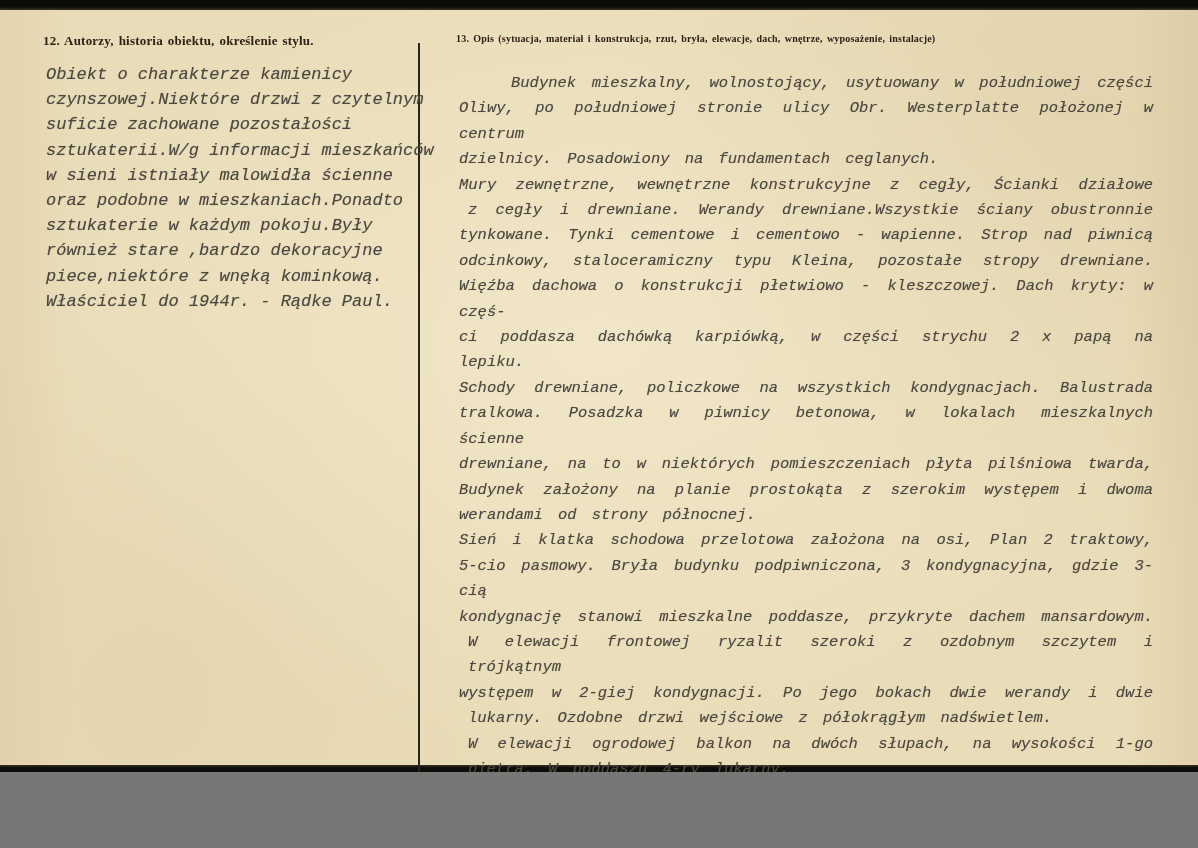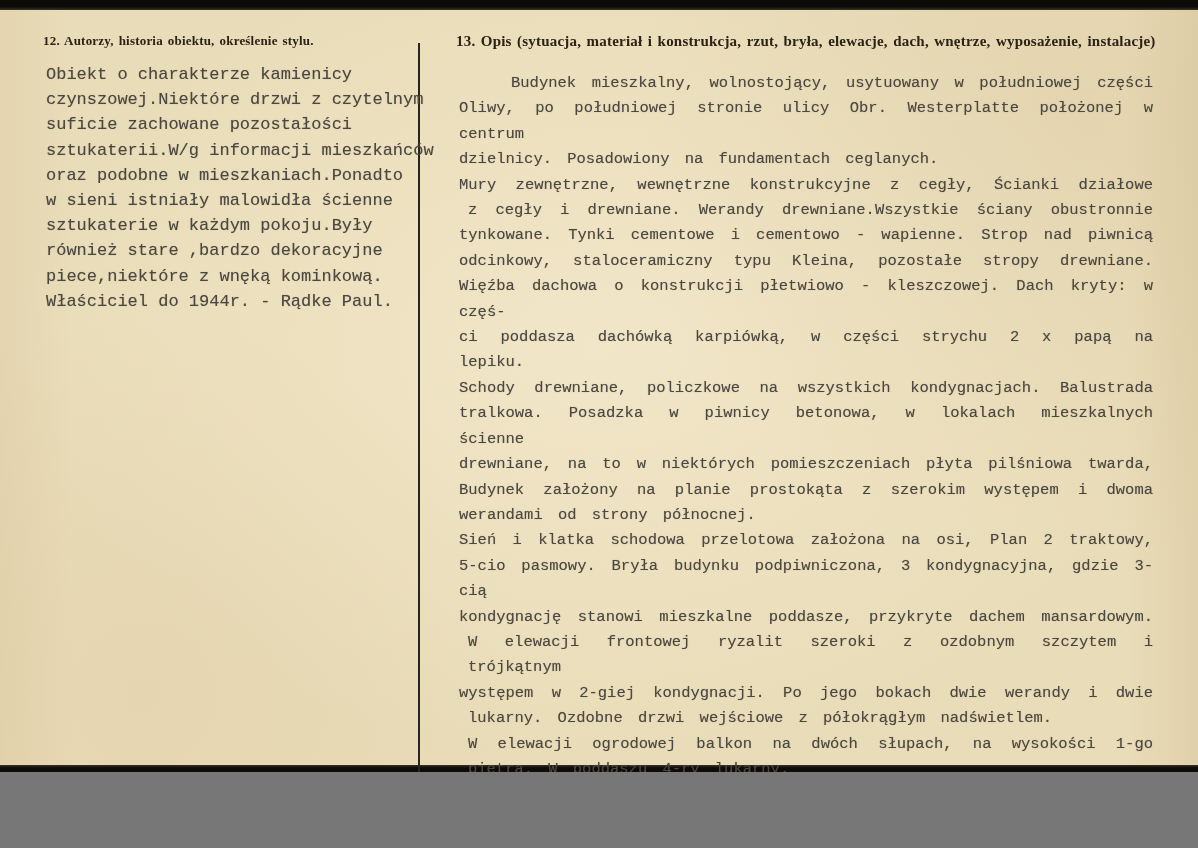--- a/index.html
+++ b/index.html
@@ -15,25 +15,25 @@
   }
   .edge{position:absolute;left:0;right:0;background:#14120e;}
   .edge.top{top:0;height:10px;background:linear-gradient(180deg,#0d0c09 70%,#3a3425);}
   .edge.bottom{bottom:0;height:7px;background:linear-gradient(0deg,#0d0c09 60%,#3a3425);}
   .divider{position:absolute;left:418px;top:43px;width:2px;height:788px;background:#26251f;}
   .heading{
     position:absolute;font-family:"Liberation Serif",serif;font-weight:bold;
     color:#2b2316;font-size:13px;letter-spacing:.2px;word-spacing:1.5px;white-space:nowrap;
   }
   .heading.h-left{left:43px;top:33px;}
-  .heading.h-right{left:456px;top:33px;font-size:15px;}
+  .heading.h-right{left:456px;top:33px;font-size:10px;}
   .col{position:absolute;color:#4b4841;text-shadow:0 0 1px rgba(70,64,52,.38);}
   .col-left{left:46px;top:62px;width:392px;font-size:17px;line-height:25.2px;}
   .col-right{left:459px;top:71px;width:694px;font-size:15.5px;line-height:25.4px;word-spacing:.38em;}
-  .tline{white-space:nowrap;}
+  .tline{white-space:nowrap;font-style:italic;}
   .col-right .tline.just{white-space:normal;text-align:justify;text-align-last:justify;}
   .ind-tab{padding-left:52px;}
   .ind-sm{padding-left:9px;}
   .squiggle{position:absolute;left:149px;top:778px;font-family:"DejaVu Sans",sans-serif;
     font-size:15px;color:#86795f;transform:rotate(14deg);}
   .smudge{position:absolute;left:1004px;top:817px;font-family:"DejaVu Sans",sans-serif;
     font-size:9px;color:#8d8268;}
 </style>
 </head>
 <body>
@@ -48,22 +48,22 @@
   <div class="heading h-right">13. Opis (sytuacja, materiał i konstrukcja, rzut, bryła, elewacje, dach, wnętrze, wyposażenie, instalacje)</div>
 
   <div class="divider"></div>
 
   <div class="col col-left">
 
   <div class="tline">Obiekt o charakterze kamienicy</div>
       <div class="tline">czynszowej.Niektóre drzwi z czytelnym</div>
       <div class="tline">suficie zachowane pozostałości</div>
       <div class="tline">sztukaterii.W/g informacji mieszkańców</div>
+      <div class="tline">w sieni istniały malowidła ścienne</div>
       <div class="tline">oraz podobne w mieszkaniach.Ponadto</div>
-      <div class="tline">w sieni istniały malowidła ścienne</div>
       <div class="tline">sztukaterie w każdym pokoju.Były</div>
       <div class="tline">również stare ,bardzo dekoracyjne</div>
       <div class="tline">piece,niektóre z wnęką kominkową.</div>
       <div class="tline">Właściciel do 1944r. - Rądke Paul.</div>
     </div>
 
   <div class="col col-right">
 
   <div class="tline just ind-tab">Budynek mieszkalny, wolnostojący, usytuowany w południowej części</div>
       <div class="tline just">Oliwy, po południowej stronie ulicy Obr. Westerplatte położonej w centrum</div>

